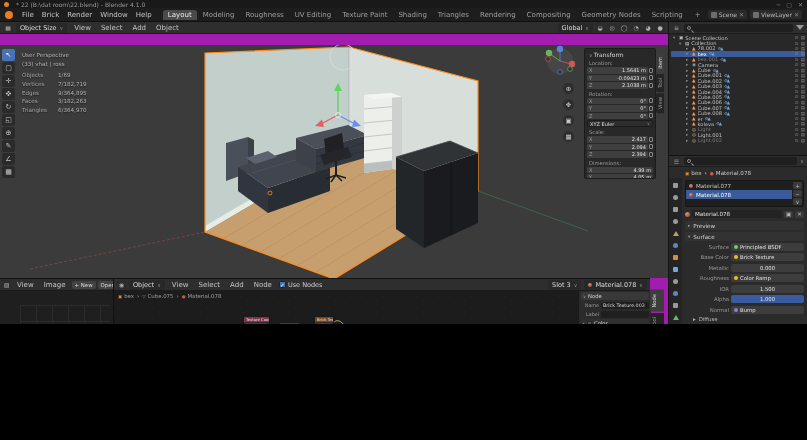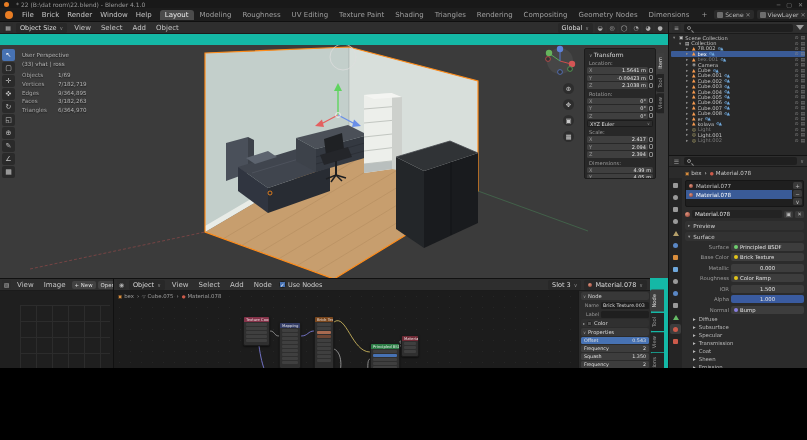--- a/index.html
+++ b/index.html
@@ -1,17 +1,17 @@
 <!DOCTYPE html>
 <html style="--accent: #4772b3; --selection_outline: #ff8c1a; --highlight_row: #3a5b97; --mesh_icon: #f59a50; --data_icon: #66bb66; --modifier_icon: #6fa8dc;"><head>
 <meta charset="utf-8">
 <style>
   html,body{margin:0;padding:0;background:#000;}
   *{box-sizing:border-box;font-family:"DejaVu Sans",sans-serif;}
-  #app{position:relative;width:807px;height:368px;background:#14b8a6;overflow:hidden;color:#c8c8c8;user-select:none;}
+  #app{position:relative;width:807px;height:324px;background:#a21caf;overflow:hidden;color:#c8c8c8;user-select:none;}
   
   #titlebar{position:absolute;left:0;top:0;width:807px;height:8px;background:#191919;display:flex;align-items:center;font-size:6px;color:#9a9a9a;padding:0 4px;gap:4px;}
   #titlebar .winbtns{margin-left:auto;display:flex;gap:6px;font-size:6px;color:#888;}
   #menubar{position:absolute;left:0;top:8px;width:807px;height:14px;background:#1d1d1d;display:flex;align-items:center;padding:0 5px;gap:2px;border-bottom:1px solid #101010;}
   .logo{width:8px;height:8px;border-radius:50%;background:#e87d24;margin-right:3px;flex:none;}
   .menu-item{font-size:7px;color:#c5c5c5;padding:1px 4px;border-radius:2px;}
   .ws-tab{font-size:7px;color:#9f9f9f;padding:1px 5px;border-radius:3px 3px 0 0;white-space:nowrap;}
   .ws-tab.active{background:#4b4b4b;color:#ececec;}
   #tb-right{margin-left:auto;display:flex;gap:3px;align-items:center;}
   .tb-chip{display:flex;align-items:center;gap:2px;background:#2a2a2a;border-radius:2px;font-size:6px;color:#bbb;padding:1px 3px;}
@@ -154,21 +154,21 @@
         <span class="ws-tab active">Layout</span>
         <span class="ws-tab">Modeling</span>
         <span class="ws-tab">Roughness</span>
         <span class="ws-tab">UV Editing</span>
         <span class="ws-tab">Texture Paint</span>
         <span class="ws-tab">Shading</span>
         <span class="ws-tab">Triangles</span>
         <span class="ws-tab">Rendering</span>
         <span class="ws-tab">Compositing</span>
         <span class="ws-tab">Geometry Nodes</span>
-        <span class="ws-tab">Dimensions</span>
+        <span class="ws-tab">Scripting</span>
       </span>
     <span class="ws-tab">+</span>
     <span id="tb-right">
       <span class="tb-chip">
           <span class="ic"></span>
           <span>Scene</span>
           <span class="x">✕</span>
         </span>
       <span class="tb-chip">
           <span class="ic"></span>

